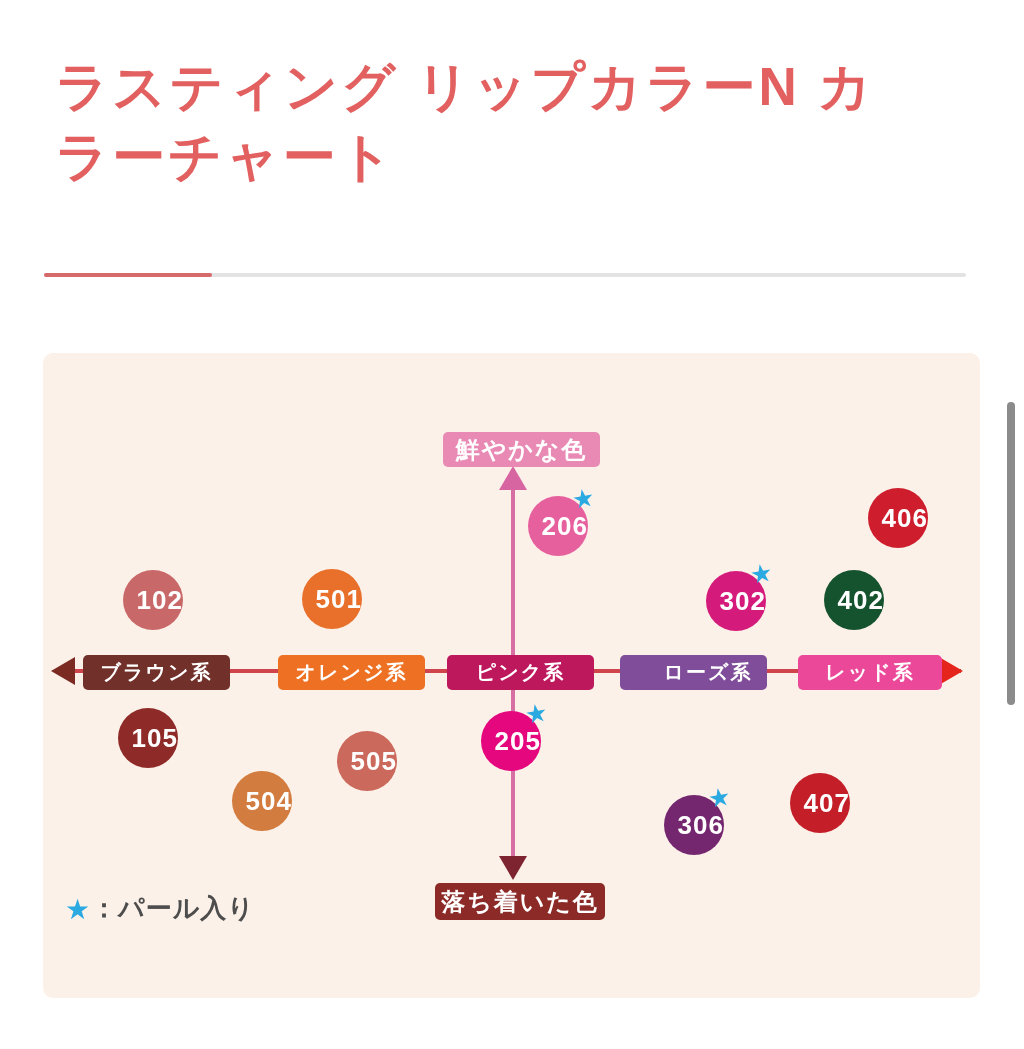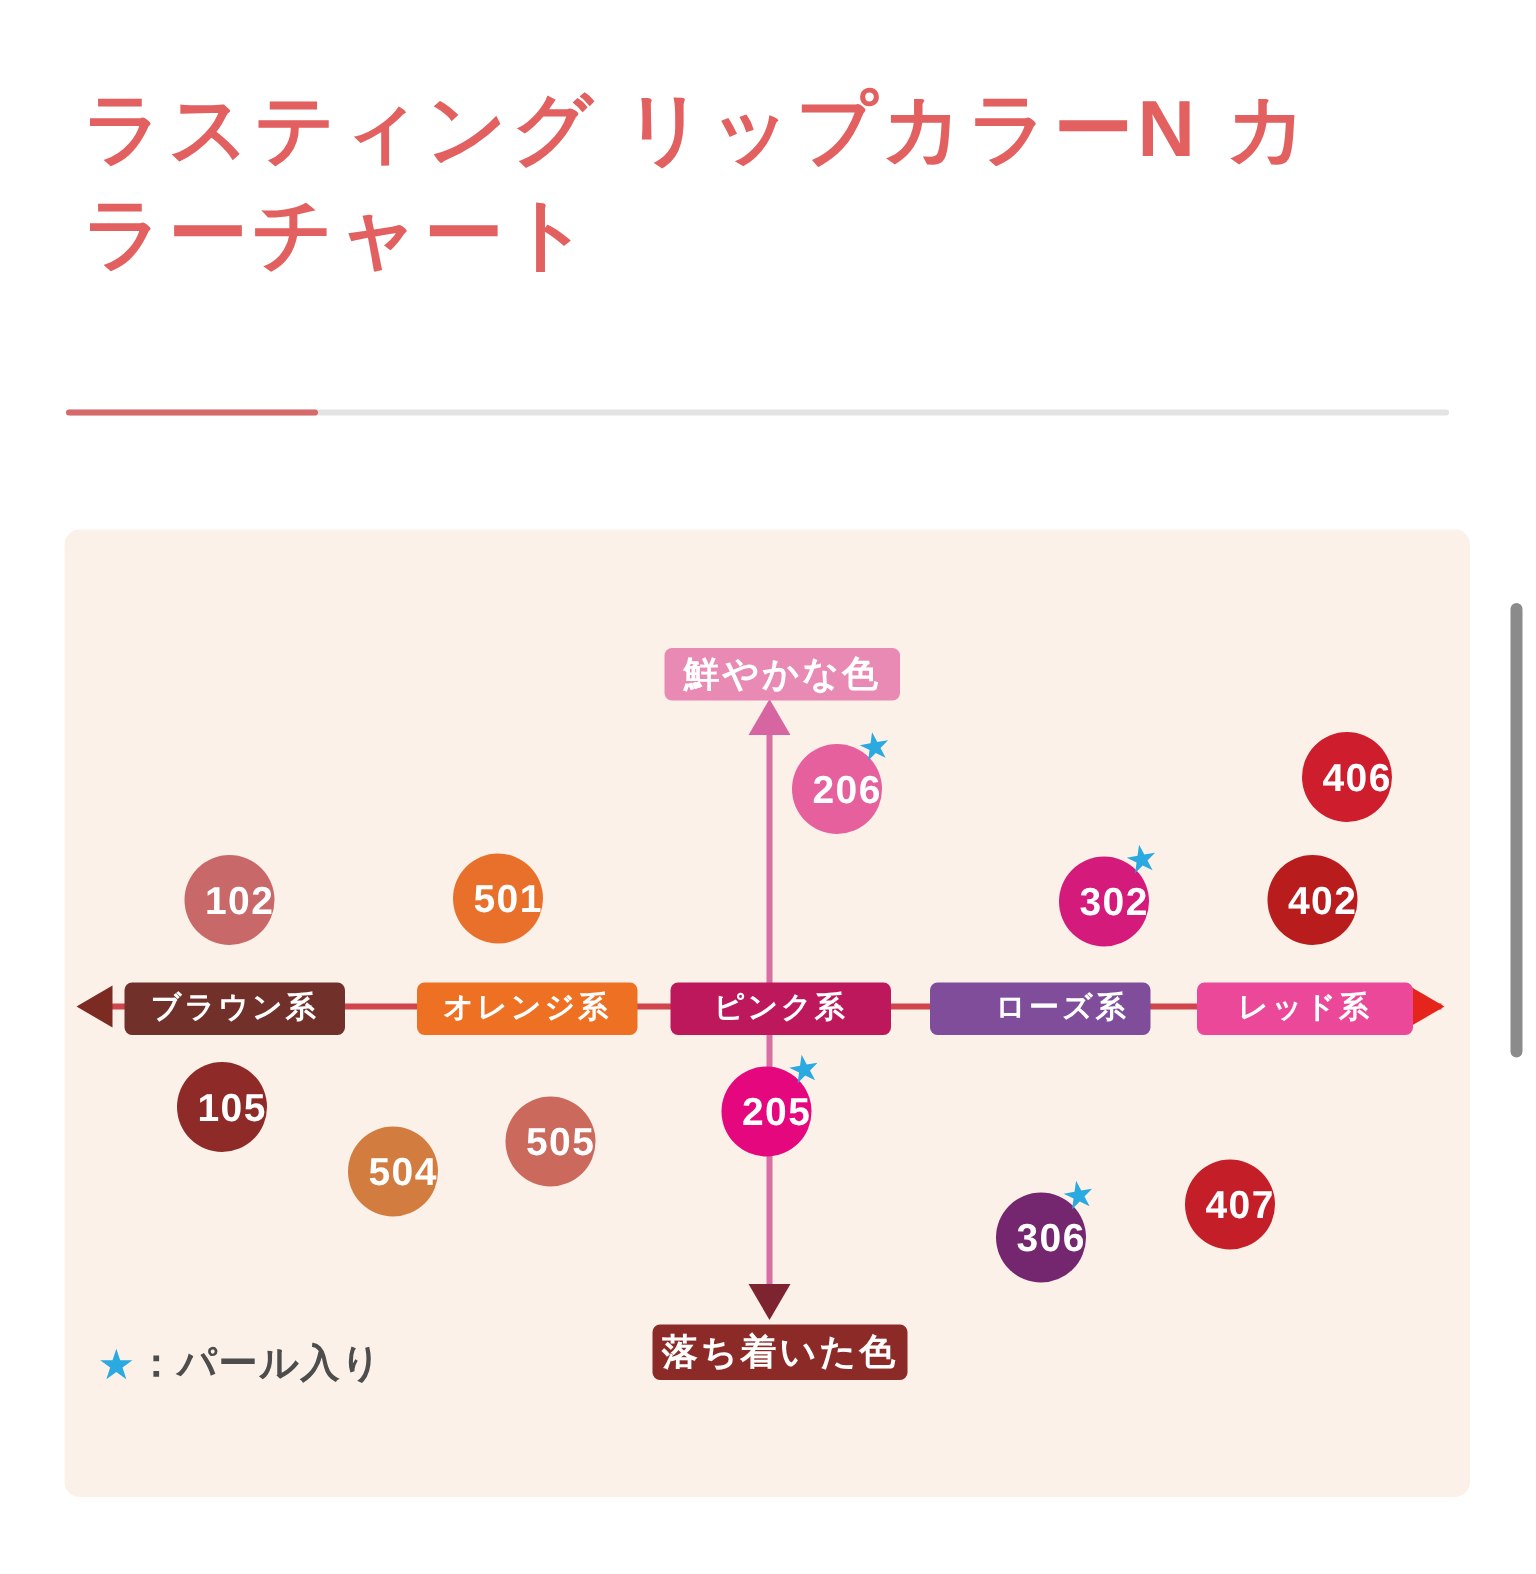--- a/index.html
+++ b/index.html
@@ -98,27 +98,27 @@
         <div class="cat-box" style="left: 40px; width: 147px; background: rgb(113, 48, 42);">ブラウン系</div>
         <div class="cat-box" style="left: 219px; width: 147px; background: rgb(238, 113, 35); margin-left: 16px;">オレンジ系</div>
         <div class="cat-box" style="left: 404px; width: 147px; background: #be185d;">ピンク系</div>
         <div class="cat-box" style="left: 577px; width: 147px; background: rgb(127, 77, 153); padding-left: 29px;">ローズ系</div>
         <div class="cat-box" style="left: 755px; width: 144px; background: #ec4899;">レッド系</div>
       </div>
     <div>
         <div class="shade" style="left: 80px; top: 217px; background: rgb(201, 104, 104);">102</div>
         <div class="shade" style="left: 75px; top: 355px; background: rgb(142, 43, 40);">105</div>
         <div class="shade" style="left: 259px; top: 216px; background: rgb(232, 112, 43);">501</div>
-        <div class="shade" style="left: 189px; top: 398px; background: rgb(210, 124, 63);">504</div>
+        <div class="shade" style="left: 189px; top: 418px; background: rgb(210, 124, 63);">504</div>
         <div class="shade" style="left: 294px; top: 378px; background: rgb(203, 105, 92);">505</div>
         <div class="shade" style="left: 485px; top: 143px; background: rgb(231, 96, 158);">206<span class="pearl-star" style="color: rgb(43, 169, 225);">★</span></div>
         <div class="shade" style="left: 438px; top: 358px; background: rgb(228, 7, 126);">205<span class="pearl-star" style="color: rgb(43, 169, 225);">★</span></div>
         <div class="shade" style="left: 663px; top: 218px; background: rgb(212, 26, 123);">302<span class="pearl-star" style="color: rgb(43, 169, 225);">★</span></div>
         <div class="shade" style="left: 621px; top: 442px; background: rgb(116, 38, 111);">306<span class="pearl-star" style="color: rgb(43, 169, 225);">★</span></div>
-        <div class="shade" style="left: 802px; top: 217px; background: #b91c1c;">402</div>
+        <div class="shade" style="left: 781px; top: 217px; background: #14532d;">402</div>
         <div class="shade" style="left: 825px; top: 135px; background: rgb(206, 30, 45);">406</div>
         <div class="shade" style="left: 747px; top: 420px; background: rgb(196, 30, 40);">407</div>
       </div>
 
     <div class="legend">
       <span class="legend-star" style="color: rgb(43, 169, 225);">★</span><span>：パール入り</span>
     </div>
 
   </div>
 

